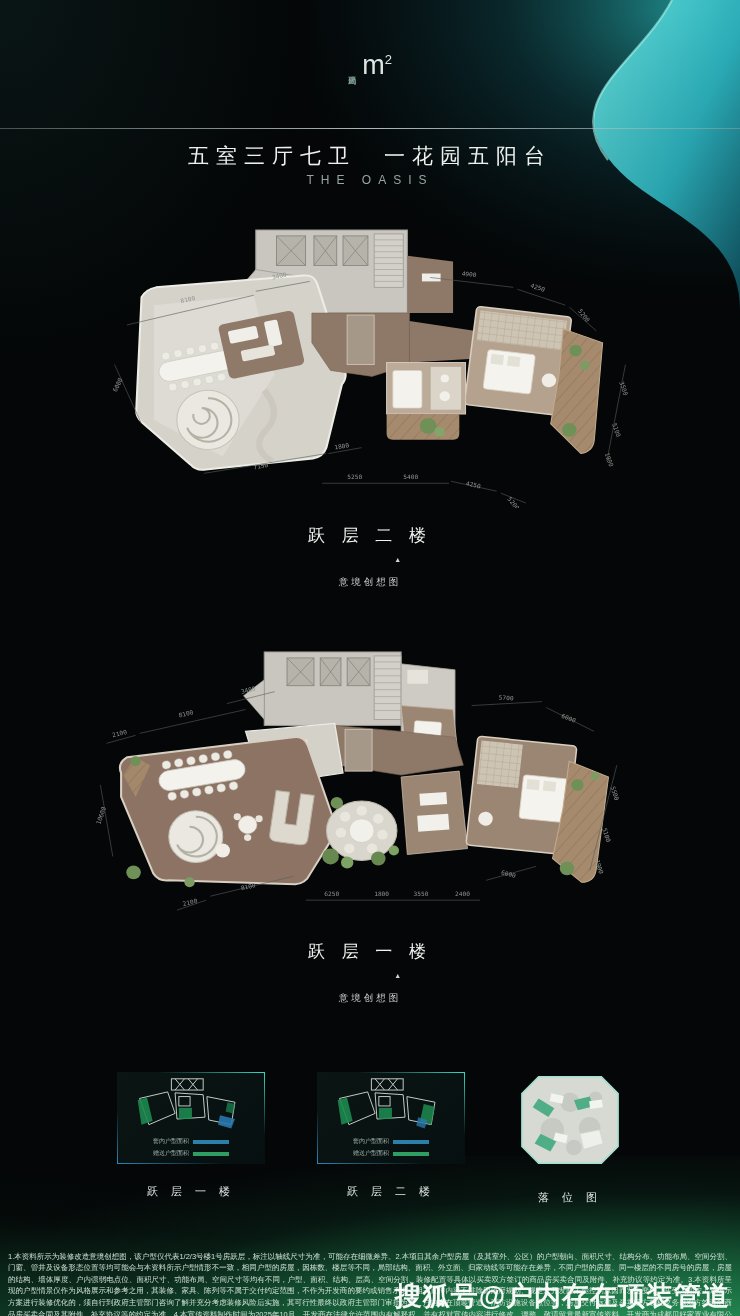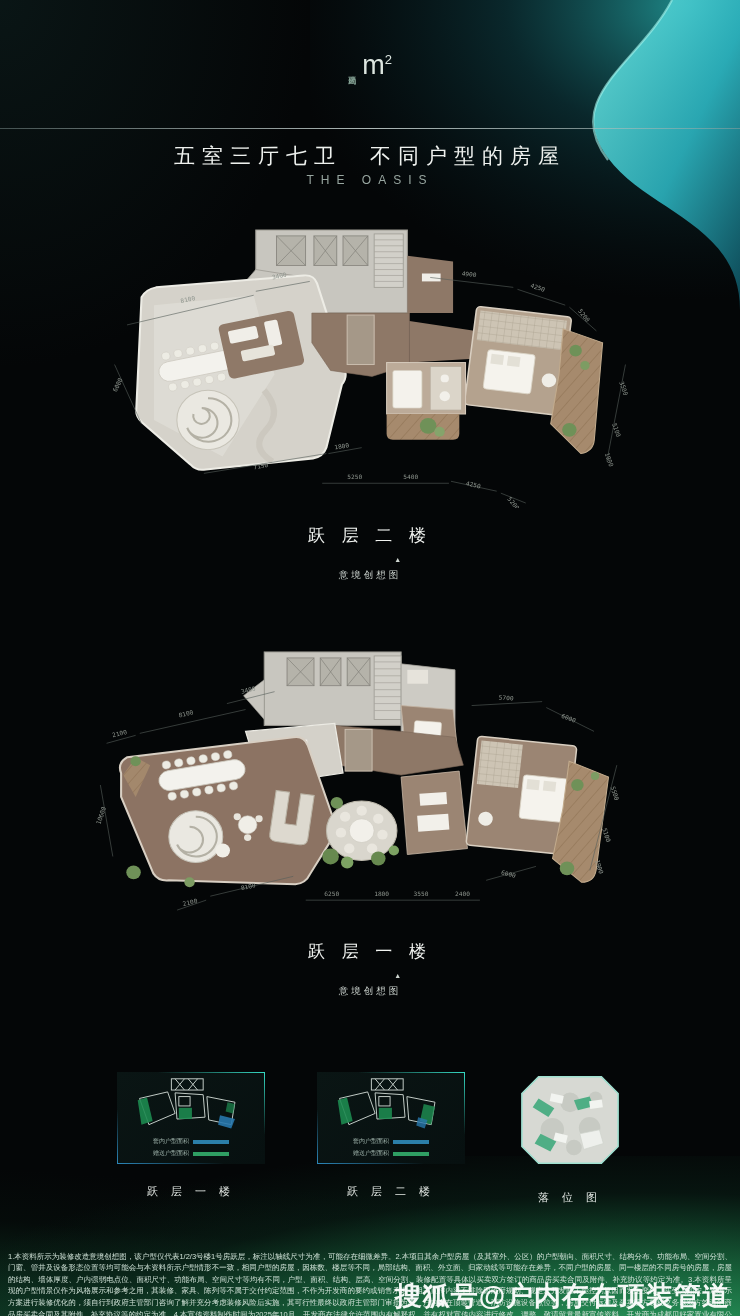--- a/index.html
+++ b/index.html
@@ -32,21 +32,21 @@
     background:linear-gradient(90deg,rgba(140,160,158,.45),rgba(215,228,226,.8) 50%,rgba(140,160,158,.55));}
   .subtitle{position:absolute;top:142px;left:0;width:740px;text-align:center;z-index:2;
             font-size:21px;letter-spacing:7px;color:#eef1ee;font-weight:500;}
   .subtitle-en{position:absolute;top:173px;left:0;width:740px;text-align:center;z-index:2;
                font-size:12px;letter-spacing:7px;color:#98a6a0;}
 
   
   .plan-block{position:absolute;left:0;width:740px;display:flex;flex-direction:column;
               align-items:center;z-index:2;}
   .plan-label{margin-top:16px;font-size:17px;letter-spacing:6px;color:#f2f4f1;text-align:center;}
-  .plan-caption{margin-top:9px;display:flex;flex-direction:column;align-items:flex-end;gap:6px;}
+  .plan-caption{margin-top:9px;display:flex;flex-direction:column;align-items:flex-end;gap:13px;}
   .caption-marker{font-size:7px;color:#cfd6d1;line-height:1;}
   .caption-text{font-size:9.5px;letter-spacing:3px;color:#ccd3ce;}
   .dim{fill:#8f968f;font-size:6px;font-family:"DejaVu Sans Mono",monospace;}
   .dimline{stroke:#565f5a;stroke-width:.7;opacity:.85;}
 
   
   .thumbs{position:absolute;top:1072px;left:0;width:740px;display:flex;justify-content:center;
           align-items:flex-start;gap:52px;z-index:2;}
   .thumb{display:flex;flex-direction:column;align-items:center;}
   .thumb-panel{position:relative;width:148px;height:92px;
@@ -101,21 +101,21 @@
     <path d="M430,0 L362,0 C330,62 252,96 298,158 C338,212 430,224 430,310 Z" fill="url(#swoosh)" opacity=".88"></path>
     <path d="M362,0 C330,62 250,98 298,160" fill="none" stroke="#a6f6ef" stroke-width="2.2" opacity=".6"></path>
   </svg>
 </div>
 
 <div class="header">
   <span class="area-prefix">建面约</span>
   <span class="area-unit"><span>m</span><sup>2</sup></span>
 </div>
 <div class="divider"></div>
-<div class="subtitle">五室三厅七卫　不同户型的房屋</div>
+<div class="subtitle">五室三厅七卫　一花园五阳台</div>
 <div class="subtitle-en">THE OASIS</div>
 
 <section class="plan-block" style="top:226px">
   <svg width="540" height="282" viewBox="0 0 520 285" preserveAspectRatio="none">
     <defs>
       <pattern id="plank" width="9" height="9" patternUnits="userSpaceOnUse" patternTransform="rotate(40)">
         <rect width="9" height="9" fill="#a68a6d"></rect>
           <line x1="0" y1="0" x2="0" y2="9" stroke="#8c7152" stroke-width="1"></line>
       </pattern>
       <pattern id="grid" width="7" height="7" patternUnits="userSpaceOnUse">

